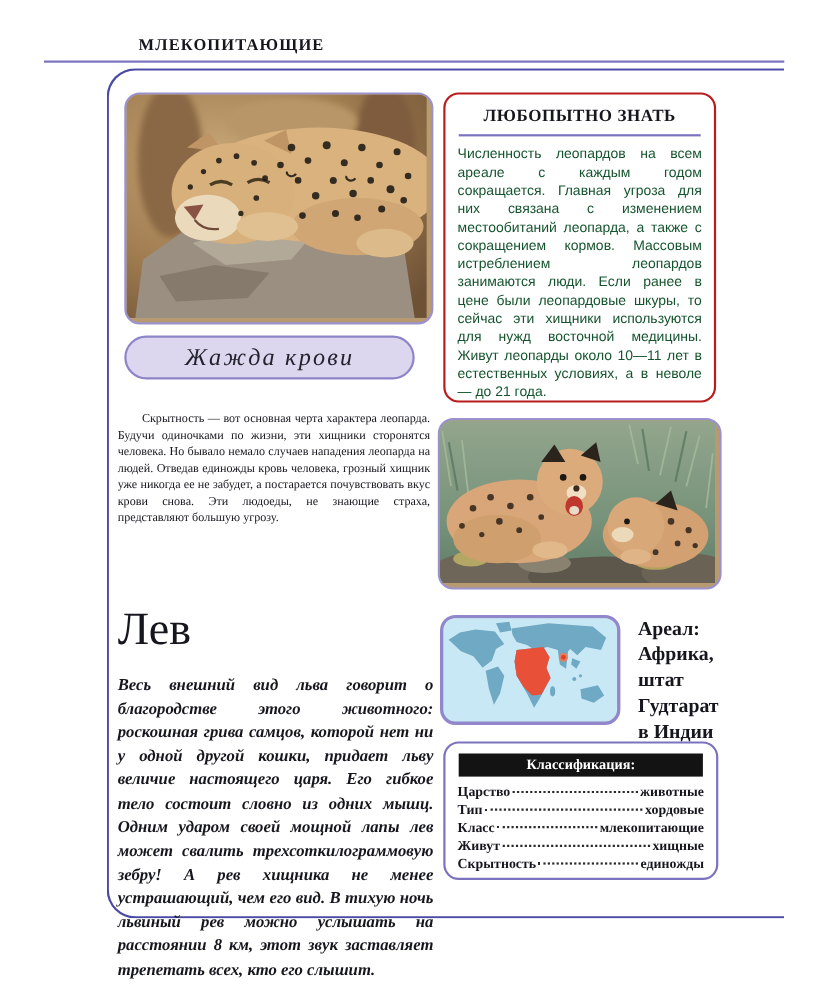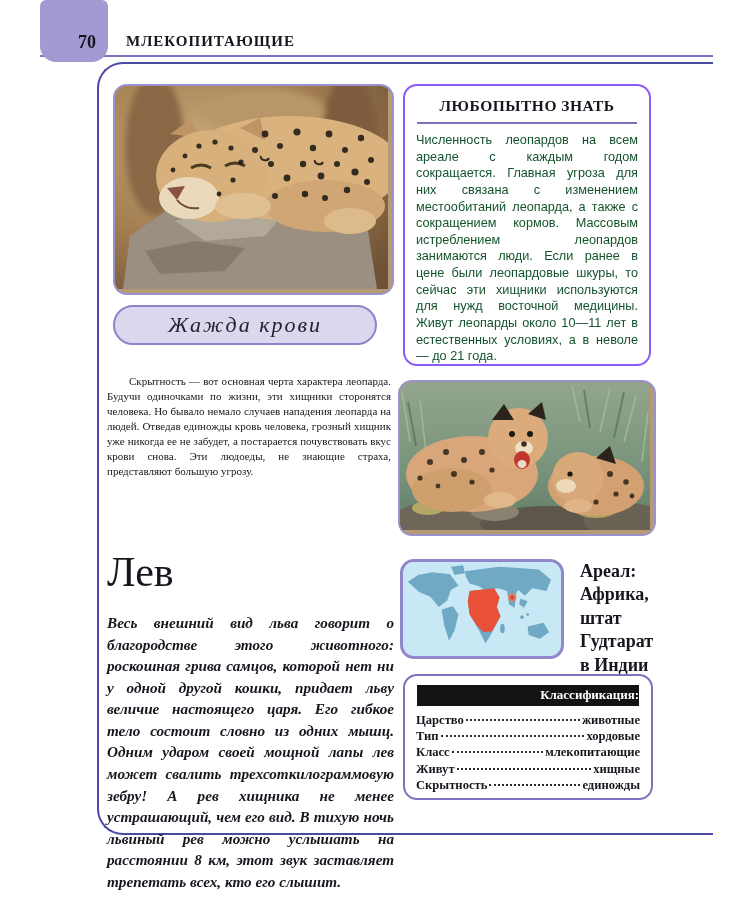--- a/index.html
+++ b/index.html
@@ -33,49 +33,46 @@
 
   
   .leopard-text{position:absolute;left:107px;top:374px;width:284px;font-size:11px;line-height:1.36;
                 text-align:justify;text-indent:22px;}
   .lion-title{position:absolute;left:107px;top:548px;font-size:42px;font-weight:400;}
   .lion-text{position:absolute;left:107px;top:612px;width:287px;font-size:15.2px;line-height:1.42;
              text-align:justify;font-style:italic;font-weight:700;}
 
   
   .info-box{position:absolute;left:403px;top:84px;width:248px;height:282px;box-sizing:border-box;
-            border:2px solid #8b5cf6;border-radius:14px;padding:11px 11px 8px;background:#fff;}
+            border:2px solid #b91c1c;border-radius:14px;padding:11px 11px 8px;background:#fff;}
   .info-title{text-align:center;font-size:15.5px;font-weight:700;letter-spacing:.5px;}
   .info-rule{height:2px;background:#7b73bd;margin:7px 1px 8px;}
   .info-body{font-family:"Liberation Sans",sans-serif;font-size:12.7px;line-height:1.31;text-align:justify;
              color:#14532d;}
 
   
   .map-box{position:absolute;left:400px;top:559px;width:158px;height:94px;border:3px solid #9187ca;
            border-radius:14px;overflow:hidden;background:#c9e8f5;}
   .range-text{position:absolute;left:580px;top:560px;font-size:18px;font-weight:700;line-height:1.3;
               white-space:pre-line;}
 
   
   .class-box{position:absolute;left:403px;top:674px;width:250px;height:126px;box-sizing:border-box;
              border:2px solid #7b73bd;border-radius:14px;background:#fff;padding:9px 11px;}
-  .class-header{background:#131313;color:#fff;text-align:right;font-size:13px;font-weight:700;
+  .class-header{background:#131313;color:#fff;text-align:center;font-size:13px;font-weight:700;
                 padding:2px 0 3px;margin:0 1px 7px;}
   .class-row{display:flex;align-items:baseline;font-size:12.6px;font-weight:700;height:16.2px;}
   .class-leader{flex:1;border-bottom:2px dotted #2a2a2a;margin:0 2px;transform:translateY(-3px);}
 </style>
 </head>
 <body>
 
 <div class="page">
 
   <div class="header-rule"></div>
-  <div class="page-tab">
-    <span class="page-num">70</span>
-  </div>
   <div class="header-title">МЛЕКОПИТАЮЩИЕ</div>
 
   <div class="main-box"></div>
 
   <div class="photo leopard-photo">
     <svg width="273" height="203" viewBox="0 0 273 203">
       <defs>
         <radialGradient id="lpBg" cx="30%" cy="30%" r="90%">
           <stop offset="0%" stop-color="#c9a878"></stop>
             <stop offset="55%" stop-color="#a07c50"></stop>

